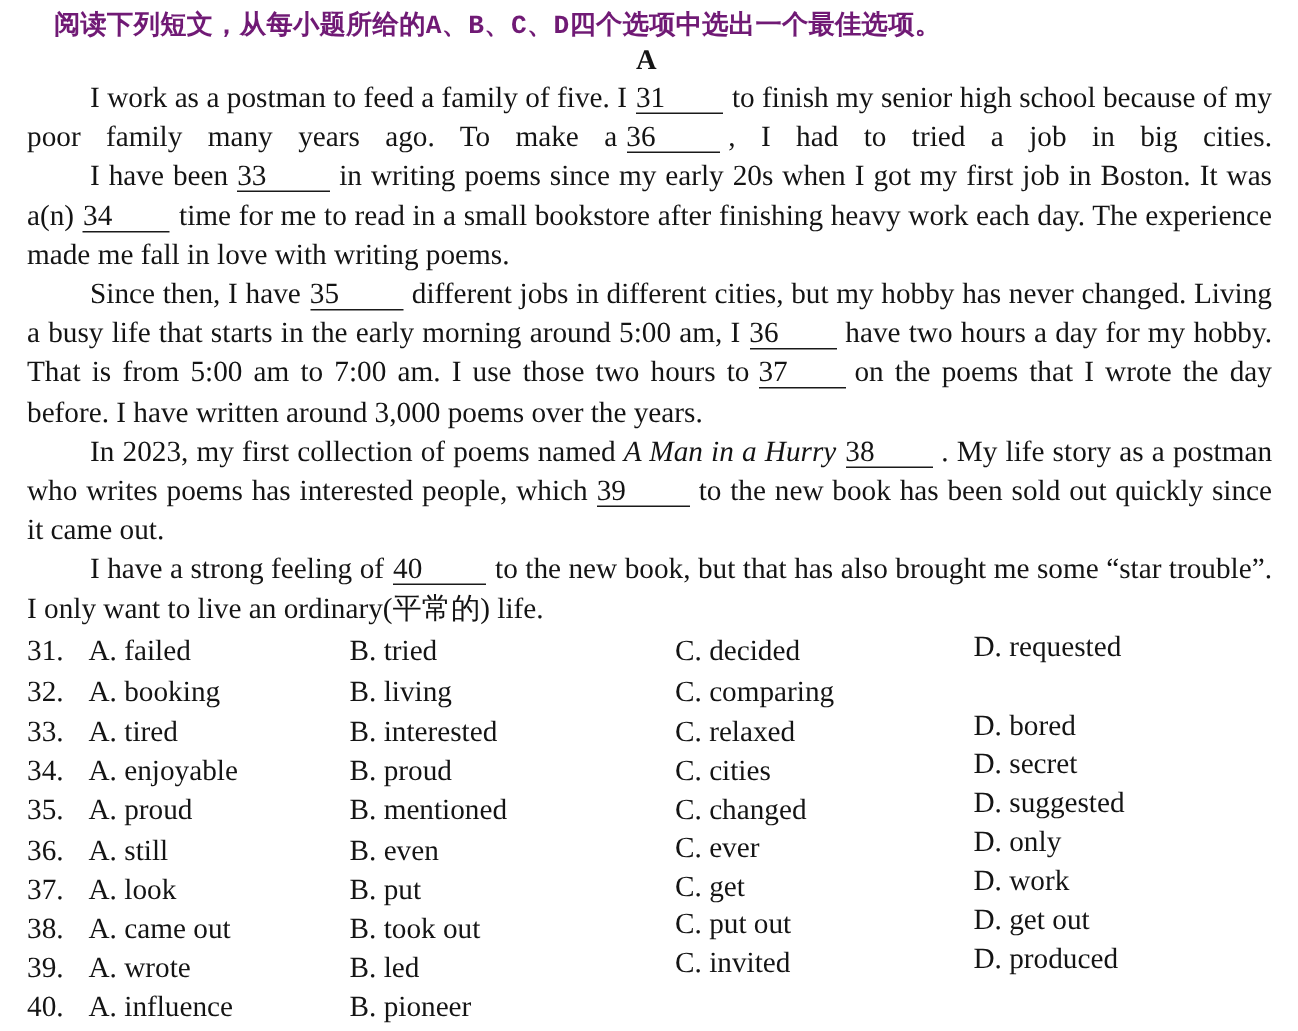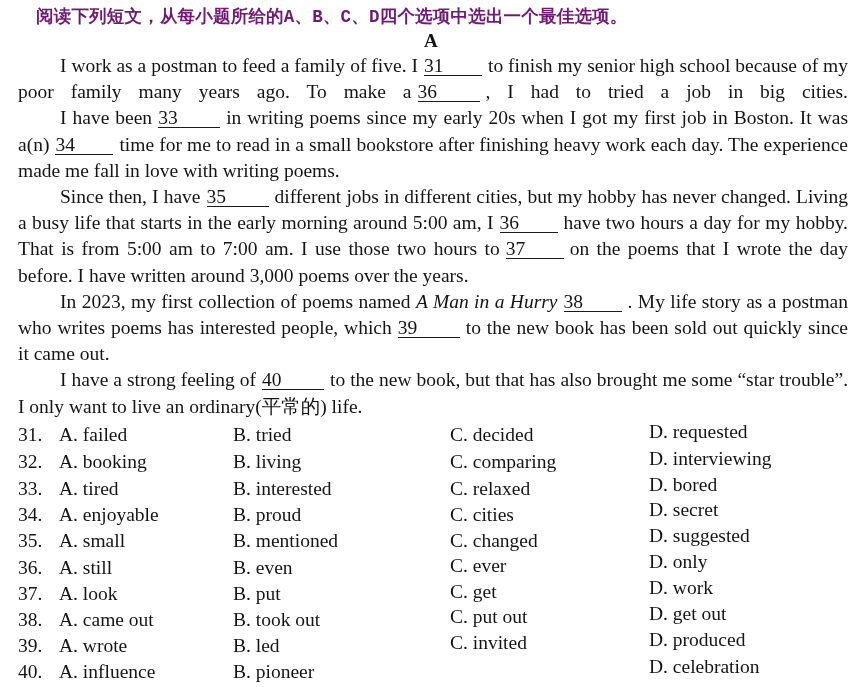--- a/index.html
+++ b/index.html
@@ -109,39 +109,38 @@
       <span class="opt-a">A. failed</span>
       <span class="opt-b">B. tried</span>
       <span class="opt-c">C. decided</span>
       <span class="opt-d" style="top:-3px">D. requested</span>
     </div>
     <div class="opt-row" style="top:27px">
       <span class="opt-num">32.</span>
       <span class="opt-a">A. booking</span>
       <span class="opt-b">B. living</span>
       <span class="opt-c">C. comparing</span>
-      <span class="opt-d" style="top:-3px">D. interviewing</span>
     </div>
     <div class="opt-row" style="top:54px">
       <span class="opt-num">33.</span>
       <span class="opt-a">A. tired</span>
       <span class="opt-b">B. interested</span>
       <span class="opt-c">C. relaxed</span>
       <span class="opt-d" style="top:-4px">D. bored</span>
     </div>
     <div class="opt-row" style="top:80px">
       <span class="opt-num">34.</span>
       <span class="opt-a">A. enjoyable</span>
       <span class="opt-b">B. proud</span>
       <span class="opt-c">C. cities</span>
       <span class="opt-d" style="top:-5px">D. secret</span>
     </div>
     <div class="opt-row" style="top:106px">
       <span class="opt-num">35.</span>
-      <span class="opt-a">A. small</span>
+      <span class="opt-a">A. proud</span>
       <span class="opt-b">B. mentioned</span>
       <span class="opt-c">C. changed</span>
       <span class="opt-d" style="top:-5px">D. suggested</span>
     </div>
     <div class="opt-row" style="top:133px">
       <span class="opt-num">36.</span>
       <span class="opt-a">A. still</span>
       <span class="opt-b">B. even</span>
       <span class="opt-c" style="top:-2px">C. ever</span>
       <span class="opt-d" style="top:-6px">D. only</span>
@@ -164,17 +163,16 @@
       <span class="opt-num">39.</span>
       <span class="opt-a">A. wrote</span>
       <span class="opt-b">B. led</span>
       <span class="opt-c" style="top:-3px">C. invited</span>
       <span class="opt-d" style="top:-6px">D. produced</span>
     </div>
     <div class="opt-row" style="top:237px">
       <span class="opt-num">40.</span>
       <span class="opt-a">A. influence</span>
       <span class="opt-b">B. pioneer</span>
-      <span class="opt-d" style="top:-5px">D. celebration</span>
     </div>
   </div>
 
 </div>
 
 </body></html>

